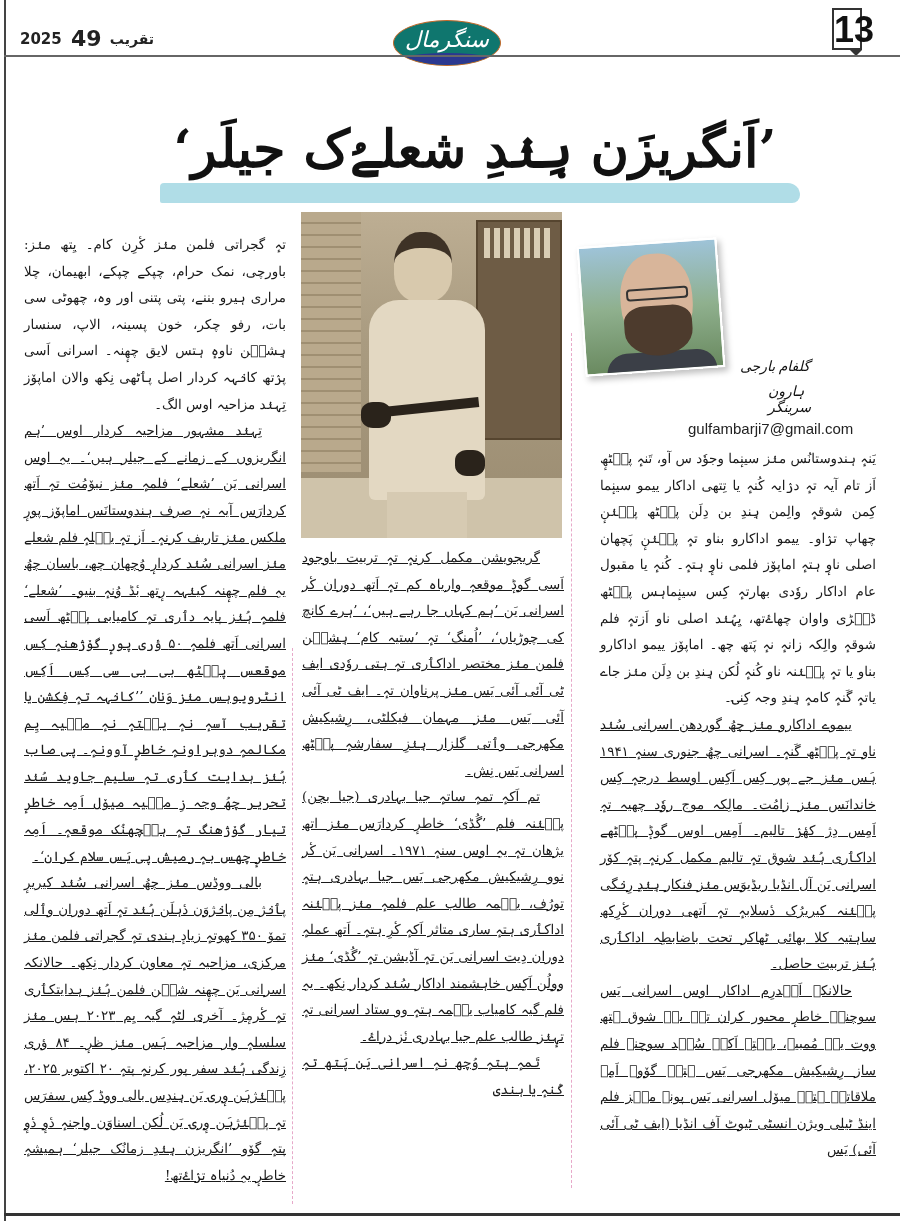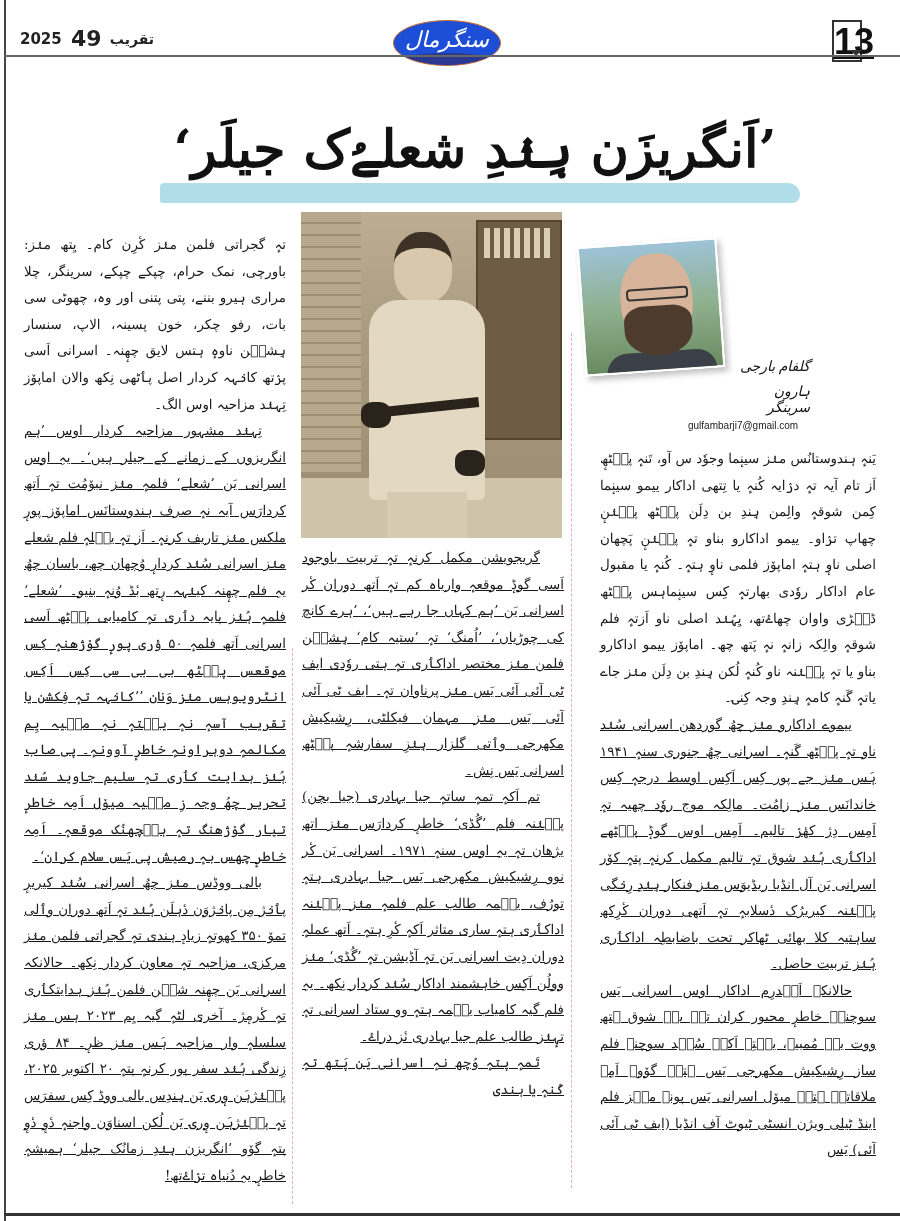--- a/index.html
+++ b/index.html
@@ -5,24 +5,24 @@
   * { margin: 0; padding: 0; box-sizing: border-box; }
   html, body { width: 900px; height: 1221px; background: #ffffff; overflow: hidden; }
   body { position: relative; font-family: "DejaVu Sans", sans-serif; color: #1a1a1a; }
 
   
   .left-rule { position: absolute; left: 4px; top: 0; width: 2px; height: 1221px; background: #444; }
   .header-rule { position: absolute; left: 4px; right: 0; top: 55px; height: 2px; background: #666; }
   .date { position: absolute; left: 20px; top: 26px; font-family: "DejaVu Sans", sans-serif; font-weight: bold; font-size: 15px; color: #222; direction: ltr; }
   .date .day { font-size: 22px; margin-left: 4px; vertical-align: -2px; }
   .date .month { font-size: 14px; margin: 0 3px; }
-  .logo { position: absolute; left: 393px; top: 20px; width: 108px; height: 46px; border-radius: 50%; overflow: hidden; background: #1d4ed8; border: 1px solid #c26a2c; }
+  .logo { position: absolute; left: 393px; top: 20px; width: 108px; height: 46px; border-radius: 50%; overflow: hidden; background: #0f766e; border: 1px solid #c26a2c; }
   .logo .blue { position: absolute; left: -10px; right: -10px; bottom: -14px; height: 26px; background: #2b3890; border-radius: 50%; }
   .logo .calli { position: absolute; left: 0; right: 0; top: 6px; text-align: center; font-family: "DejaVu Serif", serif; font-style: italic; font-size: 22px; color: #fff; direction: rtl; }
-  .pagenum { position: absolute; left: 832px; top: 20px; width: 30px; height: 42px; border: 2px solid #333; background: #fff; font-family: "Liberation Sans", sans-serif; font-weight: bold; font-size: 36px; line-height: 40px; text-align: center; color: #111; text-decoration: underline; }
+  .pagenum { position: absolute; left: 832px; top: 8px; width: 30px; height: 42px; border: 2px solid #333; background: #fff; font-family: "Liberation Sans", sans-serif; font-weight: bold; font-size: 36px; line-height: 40px; text-align: center; color: #111; }
   .pagenum-tip { position: absolute; left: 850px; top: 50px; width: 0; height: 0; border-left: 6px solid transparent; border-right: 6px solid transparent; border-top: 6px solid #333; }
 
   
   .title-bar { position: absolute; left: 160px; top: 183px; width: 640px; height: 20px; background: #acdbe6; border-radius: 4px 12px 8px 2px; opacity: 0.95; }
   .title { position: absolute; left: 150px; top: 104px; width: 650px; text-align: center; direction: rtl; font-family: "DejaVu Serif", serif; font-weight: bold; font-size: 52px; line-height: 90px; color: #111; }
 
   
   .col { position: absolute; direction: rtl; text-align: justify; font-family: "DejaVu Serif", serif; font-size: 13.4px; line-height: 26.6px; color: #1a1a1a; }
   .col p { margin: 0; }
   .col p.indent { text-indent: 24px; text-decoration: underline; }
@@ -50,22 +50,22 @@
   .photo-main .legs { position: absolute; left: 26px; top: 260px; width: 80px; height: 50px; background: #d6cab2; }
 
   
   .author-photo { position: absolute; left: 581px; top: 242px; width: 140px; height: 130px; transform: rotate(-4deg); background: linear-gradient(180deg,#9ec3d8 0%,#8fb08e 50%,#6a8a60 100%); box-shadow: 3px 4px 6px rgba(0,0,0,0.25); overflow: hidden; border: 2px solid #fff; }
   .author-photo .face { position: absolute; left: 38px; top: 10px; width: 72px; height: 96px; background: #d8b59a; border-radius: 45% 45% 48% 48%; }
   .author-photo .beard { position: absolute; left: 40px; top: 62px; width: 68px; height: 50px; background: #4d3b2d; border-radius: 30% 30% 50% 50%; }
   .author-photo .glasses { position: absolute; left: 44px; top: 44px; width: 62px; height: 12px; border: 2px solid #333; border-radius: 4px; }
   .author-photo .shirt { position: absolute; left: 20px; top: 108px; width: 110px; height: 40px; background: #3b3f47; border-radius: 20px 20px 0 0; }
 
   .author-name { position: absolute; left: 730px; top: 358px; width: 80px; direction: rtl; text-align: right; font-family: Liberation Serif, serif; font-style: italic; font-size: 14px; color: #111; }
-  .author-loc { position: absolute; left: 730px; top: 383px; width: 80px; direction: rtl; text-align: right; font-family: "DejaVu Serif", serif; font-style: italic; font-size: 14px; color: #111; }
-  .author-email { position: absolute; left: 688px; top: 420px; font-family: "Liberation Sans", sans-serif; font-size: 10px; color: #222; }
+  .author-loc { position: absolute; left: 768px; top: 383px; width: 80px; direction: rtl; text-align: left; font-family: "DejaVu Serif", serif; font-style: italic; font-size: 14px; color: #111; }
+  .author-email { position: absolute; left: 688px; top: 420px; font-family: "Liberation Sans", sans-serif; font-size: 15px; color: #222; }
 
   .footer-rule { position: absolute; left: 4px; right: 0; top: 1213px; height: 3px; background: #333; }
 </style>
 </head>
 <body>
 
 <div class="left-rule"></div>
 
 <div class="date">
   <span>2025</span>
@@ -122,18 +122,18 @@
 
 <div class="col col-mid">
   <p class="indent">گریجویشن مکمل کرنہٕ تہٕ تربیت باوجود اَسی گوڈٕ موقعہٕ واریاہ کم تہٕ اَتھ دوران کٔر اسرانی یَن ’ہم کہاں جا رہے ہیں‘، ’ہرے کانچ کی چوڑیاں‘، ’اُمنگ‘ تہٕ ’ستیہ کام‘ ہِشٮ۪ن فلمن منٛز مختصر اداکٲری تہٕ ہتی روٗدی ایف ٹی آئی آئی یَس منٛز پرناوان تہٕ۔ ایف ٹی آئی آئی یَس منٛز مہمان فیکلٹی، رِشیکیش مکھرجی وٲتی گلزار ہِنٛزِ سفارشہٕ پٮ۪ٹھ اسرانی یَس نِش۔</p>
   <p class="indent">تم اَکہٕ تمہٕ ساتہٕ جیا بہادری (جیا بچن) پٮ۪نٛنہ فلم ’گُڈی‘ خاطرٕ کردارَس منٛز اتھ یژھان تہٕ یہِ اوس سنہٕ ۱۹۷۱۔ اسرانی یَن کٔر نوو رِشیکیش مکھرجی یَس جیا بہادری ہتہٕ تورُف، یٮ۪مہ طالب علم فلمہٕ منٛز پٮ۪نٛنہ اداکٲری ہتہٕ ساری متاثر اَکہٕ کٔرِ ہتہٕ۔ اَتھ عملہٕ دوران دِیت اسرانی یَن تہٕ آڈیشن تہٕ ’گُڈی‘ منٛز وولُن اَکِس خاہشمند اداکار سُنٛد کردار نِکھ۔ یہِ فلم گیہ کامیاب یٮ۪مہ ہتہٕ وو ستاد اسرانی تہٕ تہٕنٛز طالب علم جیا بہادری نٔز دراۓ۔</p>
   <p class="indent">تَمہٕ پتہٕ وُچھ نہٕ اسرانی یَن پَتھ تہٕ کُنہٕ یا ہندی</p>
 </div>
 
 <div class="divider divider-a"></div>
 
 <div class="col col-left">
-  <p>تہٕ گجراتی فلمن منٛز کٔرِن کام۔ یِتھ منٛز: باورچی، نمک حرام، چپکے چپکے، سرینگر، چلا مراری ہیرو بننے، پتی پتنی اور وہ، چھوٹی سی بات، رفو چکر، خون پسینہ، الاپ، سنسار ہِشٮ۪ن ناوہٕ ہتس لایق چھٕنہ۔ اسرانی اَسی پرٛتھ کانٛہہ کردار اصل پٲٹھی نِکھ والان اماپوٚز تِہنٛد مزاحیہ اوس الگ۔</p>
+  <p>تہٕ گجراتی فلمن منٛز کٔرِن کام۔ یِتھ منٛز: باورچی، نمک حرام، چپکے چپکے، ابھیمان، چلا مراری ہیرو بننے، پتی پتنی اور وہ، چھوٹی سی بات، رفو چکر، خون پسینہ، الاپ، سنسار ہِشٮ۪ن ناوہٕ ہتس لایق چھٕنہ۔ اسرانی اَسی پرٛتھ کانٛہہ کردار اصل پٲٹھی نِکھ والان اماپوٚز تِہنٛد مزاحیہ اوس الگ۔</p>
   <p class="indent">تِہنٛد مشہور مزاحیہ کردار اوس ’ہم انگریزوں کے زمانے کے جیلر ہیں‘۔ یہِ اوس اسرانی یَن ’شعلے‘ فلمہٕ منٛز نبوٚمُت تہٕ اَتھ کردارَس آیہ نہٕ صرف ہندوستانَس اماپوٚز پورٕ ملکس منٛز تاریف کرنہٕ۔ اَز تہٕ یٮ۪لہٕ فلم شعلے منٛز اسرانی سُنٛد کردارٕ وُچھان چھ، باسان چھُ یہِ فلم چھٕنہ کینٛہہ رٕتھ بٔڈ وُنہٕ بنیو۔ ’شعلے‘ فلمہٕ ہُنٛز پایہ دٲری تہٕ کامیابی پٮ۪ٹھ اَسی اسرانی اَتھ فلمہٕ ۵۰ ؤری پورٕ گوٚژھنہٕ کِس موقعس پٮ۪ٹھ بی بی سی کِس اَکِس انٹرویوہس منٛز وَنان ’’کانٛہہ تہٕ فِکشن یا تقریب آسہٕ نہٕ یٮ۪تہٕ نہٕ مٮ۪یہ یِم مکالمہٕ دوہراونہٕ خاطرٕ آوونہٕ۔ پی صاب ہُنٛز ہدایت کٲری تہٕ سلیم جاوید سُنٛد تحریر چھُ وجہ زِ مٮ۪یہ میوٚل اَمِہ خاطرٕ تیار گوٚژھنگ تہٕ ہٮ۪چھنُک موقعہٕ۔ اَمِہ خاطرٕ چھس بہٕ رمیش پی یَس سلام کران‘۔</p>
   <p class="indent">بالی ووڈس منٛز چھُ اسرانی سُنٛد کیریرٕ پٲنٛژ مِن پانٛژوَن دٔہلَن ہُنٛد تہٕ اَتھ دوران وٲلی تموٚ ۳۵۰ کھوتہٕ زیادٕ ہندی تہٕ گجراتی فلمن منٛز مرکزی، مزاحیہ تہٕ معاون کردار نِکھ۔ حالانکہ اسرانی یَن چھٕنہ شٮ۪ن فلمن ہُنٛز ہدایتکٲری تہٕ کٔرمٕژ۔ آخری لٹہٕ گیہ یِم ۲۰۲۳ ہس منٛز سلسلہٕ وار مزاحیہ ہَس منٛز ظرٕ۔ ۸۴ ؤری زِندگی ہُنٛد سفر پور کرنہٕ پتہٕ ۲۰ اکتوبر ۲۰۲۵، پٮ۪نٛژہَن وٕرۍ یَن ہِندِس بالی ووڈ کِس سفرَس تہٕ پٮ۪نٛژہَن وٕرۍ یَن لُکن اسناوَن واجنہٕ دٔوٕ دٔوٕ پتہٕ گوٚو ’انگریزن ہِنٛدِ زمانُک جیلر‘ ہمیشہٕ خاطرٕ یہِ دُنیاہ ترٛاۓتھ!</p>
 </div>
 
 <div class="footer-rule"></div>
 
 </body></html>

